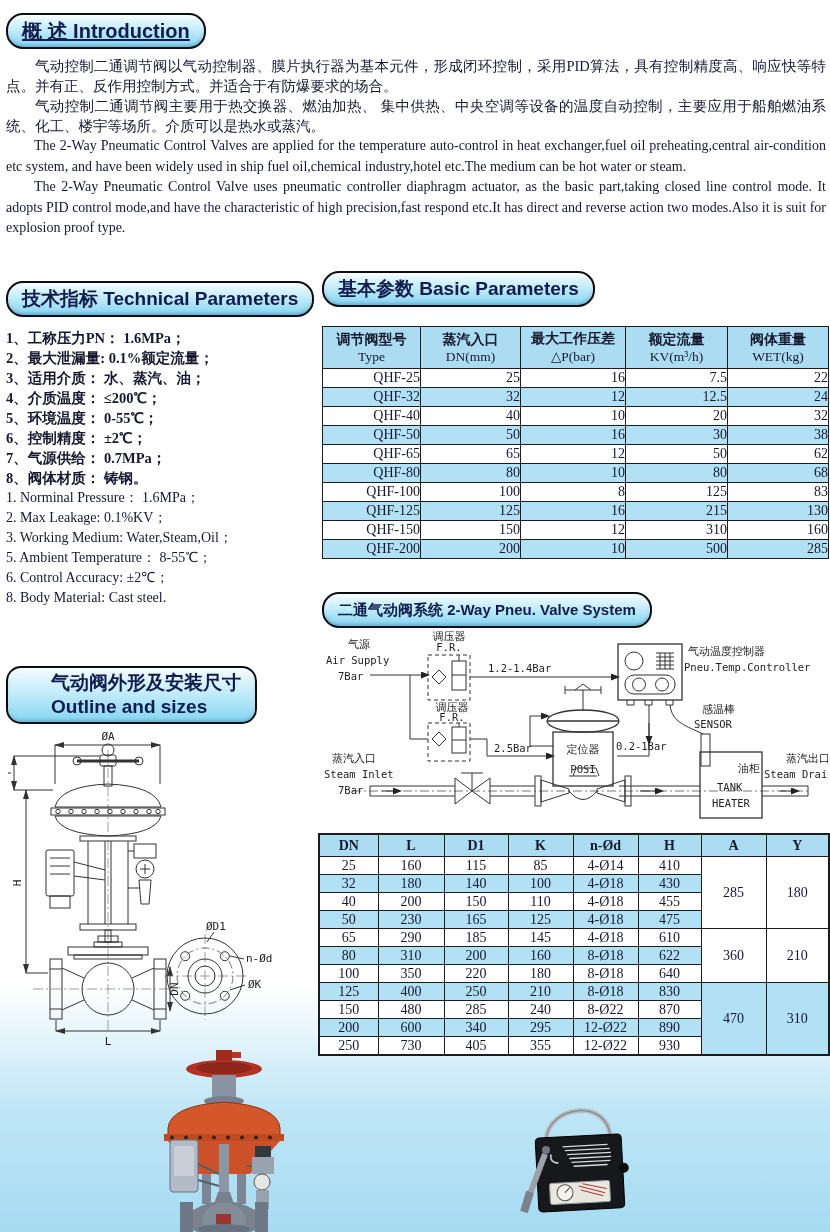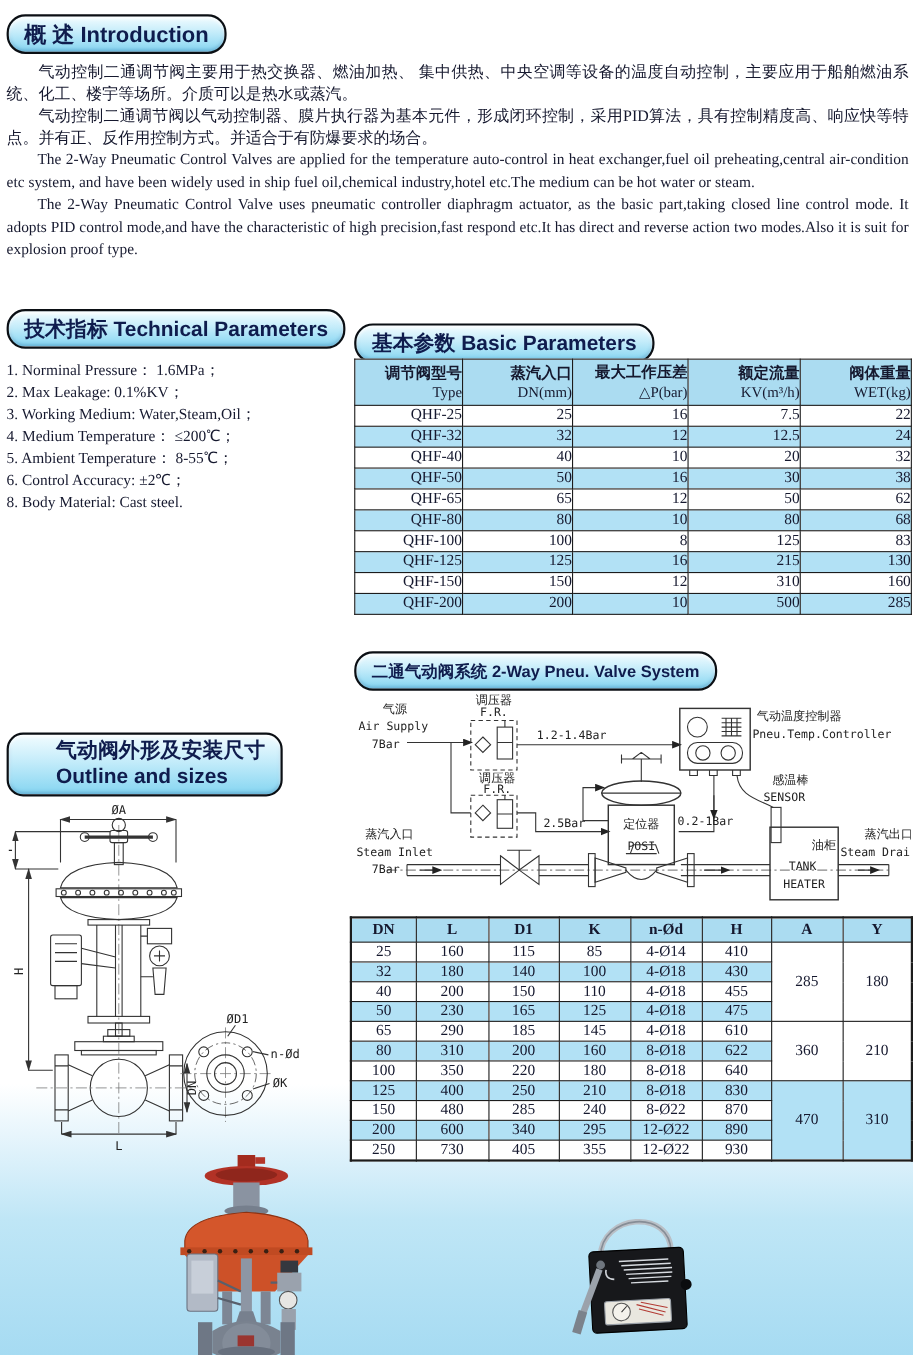--- a/index.html
+++ b/index.html
@@ -19,73 +19,82 @@
   }
   .intro-text{position:absolute;left:6px;top:56px;width:820px;text-align:justify;}
   .p-cn{font-size:14.5px;line-height:20px;text-indent:2em;margin:0;}
   .p-en{font-size:14px;line-height:20.5px;text-indent:2em;margin:0;}
   .tech-list{position:absolute;left:6px;top:328px;width:310px;}
   .tech-cn{font-size:14.5px;line-height:20px;font-weight:bold;white-space:nowrap;}
   .tech-en{font-size:14px;line-height:20px;white-space:nowrap;}
   table{border-collapse:collapse;table-layout:fixed;background:#fff;}
   th,td{border:1px solid #1c1c1c;text-align:center;vertical-align:middle;padding:0;overflow:hidden;}
   .basic-table{position:absolute;left:322px;top:326px;width:506px;font-size:14px;}
-  .basic-table thead th{background:#abdcf1;height:41px;font-size:14px;text-align:right;}
+  .basic-table thead th{background:#abdcf1;height:41px;font-size:14px;}
   .basic-table thead .h-cn{font-weight:bold;}
   .basic-table thead .h-en{font-weight:normal;font-size:13.5px;}
   .basic-table tbody td{height:18px;font-size:14px;text-align:right;}
   .dims-table{position:absolute;left:318px;top:833px;width:510px;font-size:14px;border:2px solid #1c1c1c;}
   .dims-table thead th{background:#abdcf1;height:21px;font-weight:bold;}
   .dims-table tbody td{height:17px;}
   tr.alt td{background:#b2e1f5;}
   td.merged{background:#ffffff;font-size:14px;}
   svg text{fill:#222;}
   .zh{font-family:"Liberation Serif",serif;font-size:11px;}
   .en{font-family:"DejaVu Sans Mono",monospace;font-size:10.5px;}
   .dim{font-family:"DejaVu Sans Mono",monospace;font-size:11px;}
   .thin{stroke:#333;stroke-width:1;fill:none;}
   .med{stroke:#333;stroke-width:1.3;fill:none;}
 </style>
 </head>
 <body>
 
-<div class="pill" style="left:6px;top:13px;height:36px;font-size:20px;">
+<div class="pill" style="left:6px;top:13px;height:36px;font-size:20px;text-decoration:underline;">
   <span>概 述 Introduction</span>
 </div>
 
 <div class="pill" style="left:6px;top:281px;height:36px;font-size:19px;">
   <span>技术指标 Technical Parameters</span>
 </div>
 
-<div class="pill" style="left:322px;top:294px;height:36px;font-size:19px;">
+<div class="pill" style="left:322px;top:271px;height:36px;font-size:19px;">
   <span>基本参数 Basic Parameters</span>
 </div>
 
 <div class="pill" style="left:322px;top:592px;height:36px;font-size:15px;">
   <span>二通气动阀系统 2-Way Pneu. Valve System</span>
 </div>
 
 <div class="pill" style="left:6px;top:666px;height:58px;font-size:19px;line-height:1.25;border-radius:15px;padding-left:43px;">
   <span>气动阀外形及安装尺寸</span>
   <span>Outline and sizes</span>
 </div>
 
 <div class="intro-text">
+  <p class="p-cn">气动控制二通调节阀以气动控制器、膜片执行器为基本元件，形成闭环控制，采用PID算法，具有控制精度高、响应快等特点。并有正、反作用控制方式。并适合于有防爆要求的场合。</p>
   <p class="p-cn">气动控制二通调节阀主要用于热交换器、燃油加热、 集中供热、中央空调等设备的温度自动控制，主要应用于船舶燃油系统、化工、楼宇等场所。介质可以是热水或蒸汽。</p>
-  <p class="p-cn">气动控制二通调节阀以气动控制器、膜片执行器为基本元件，形成闭环控制，采用PID算法，具有控制精度高、响应快等特点。并有正、反作用控制方式。并适合于有防爆要求的场合。</p>
   <p class="p-en">The 2-Way Pneumatic Control Valves are applied for the  temperature auto-control in heat exchanger,fuel oil preheating,central air-condition etc system, and have been widely used in ship fuel oil,chemical industry,hotel etc.The medium can be hot water or steam.</p>
   <p class="p-en">The 2-Way Pneumatic Control Valve uses pneumatic controller  diaphragm actuator, as the basic part,taking closed line control mode. It adopts PID control mode,and have the characteristic of high precision,fast respond etc.It has direct and reverse action two modes.Also it is suit for explosion proof type.</p>
 </div>
 
 <div class="tech-list">
+  <div>
+      <div class="tech-cn">1、工称压力PN： 1.6MPa；</div>
+      <div class="tech-cn">2、最大泄漏量: 0.1%额定流量；</div>
+      <div class="tech-cn">3、适用介质： 水、蒸汽、油；</div>
+      <div class="tech-cn">4、介质温度：  ≤200℃；</div>
+      <div class="tech-cn">5、环境温度：  0-55℃；</div>
+      <div class="tech-cn">6、控制精度：  ±2℃；</div>
+      <div class="tech-cn">7、气源供给：  0.7MPa；</div>
+      <div class="tech-cn">8、阀体材质： 铸钢。</div>
+    </div>
   <div>
       <div class="tech-en">1. Norminal Pressure：  1.6MPa；</div>
       <div class="tech-en">2. Max Leakage: 0.1%KV；</div>
       <div class="tech-en">3. Working Medium: Water,Steam,Oil；</div>
-      <div class="tech-en">4. Medium Temperature：  ≤200℃；</div>
       <div class="tech-en">5. Ambient Temperature：  8-55℃；</div>
       <div class="tech-en">6. Control Accuracy:  ±2℃；</div>
       <div class="tech-en">8. Body Material: Cast steel.</div>
     </div>
 </div>
 
 <table class="basic-table">
   <colgroup>
       <col style="width:98px">
       <col style="width:100px">

